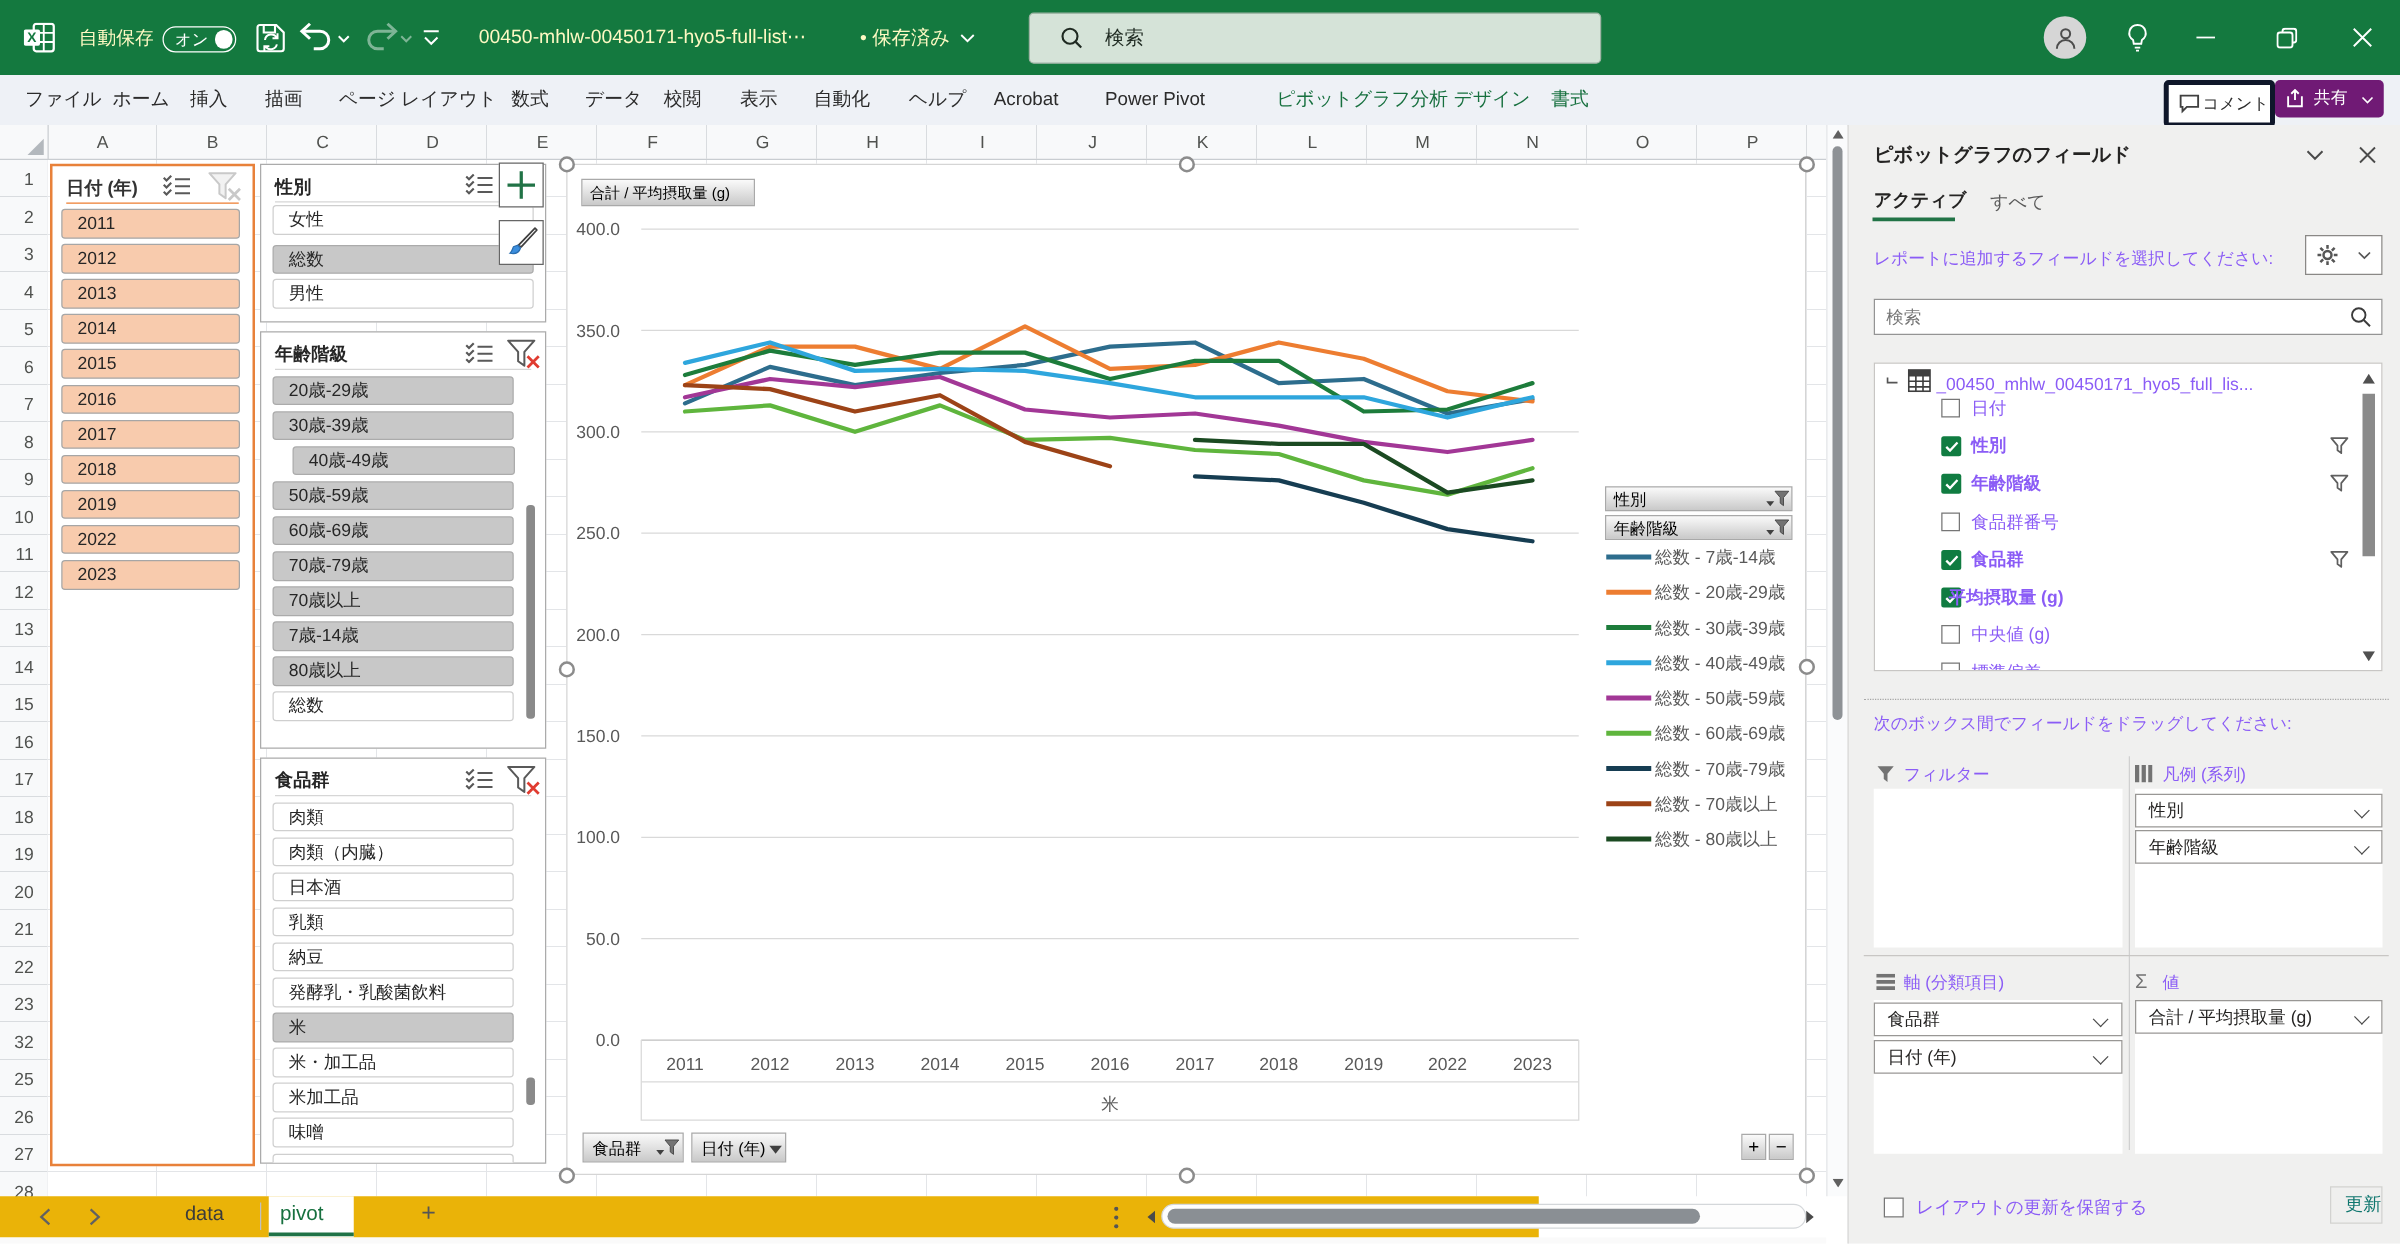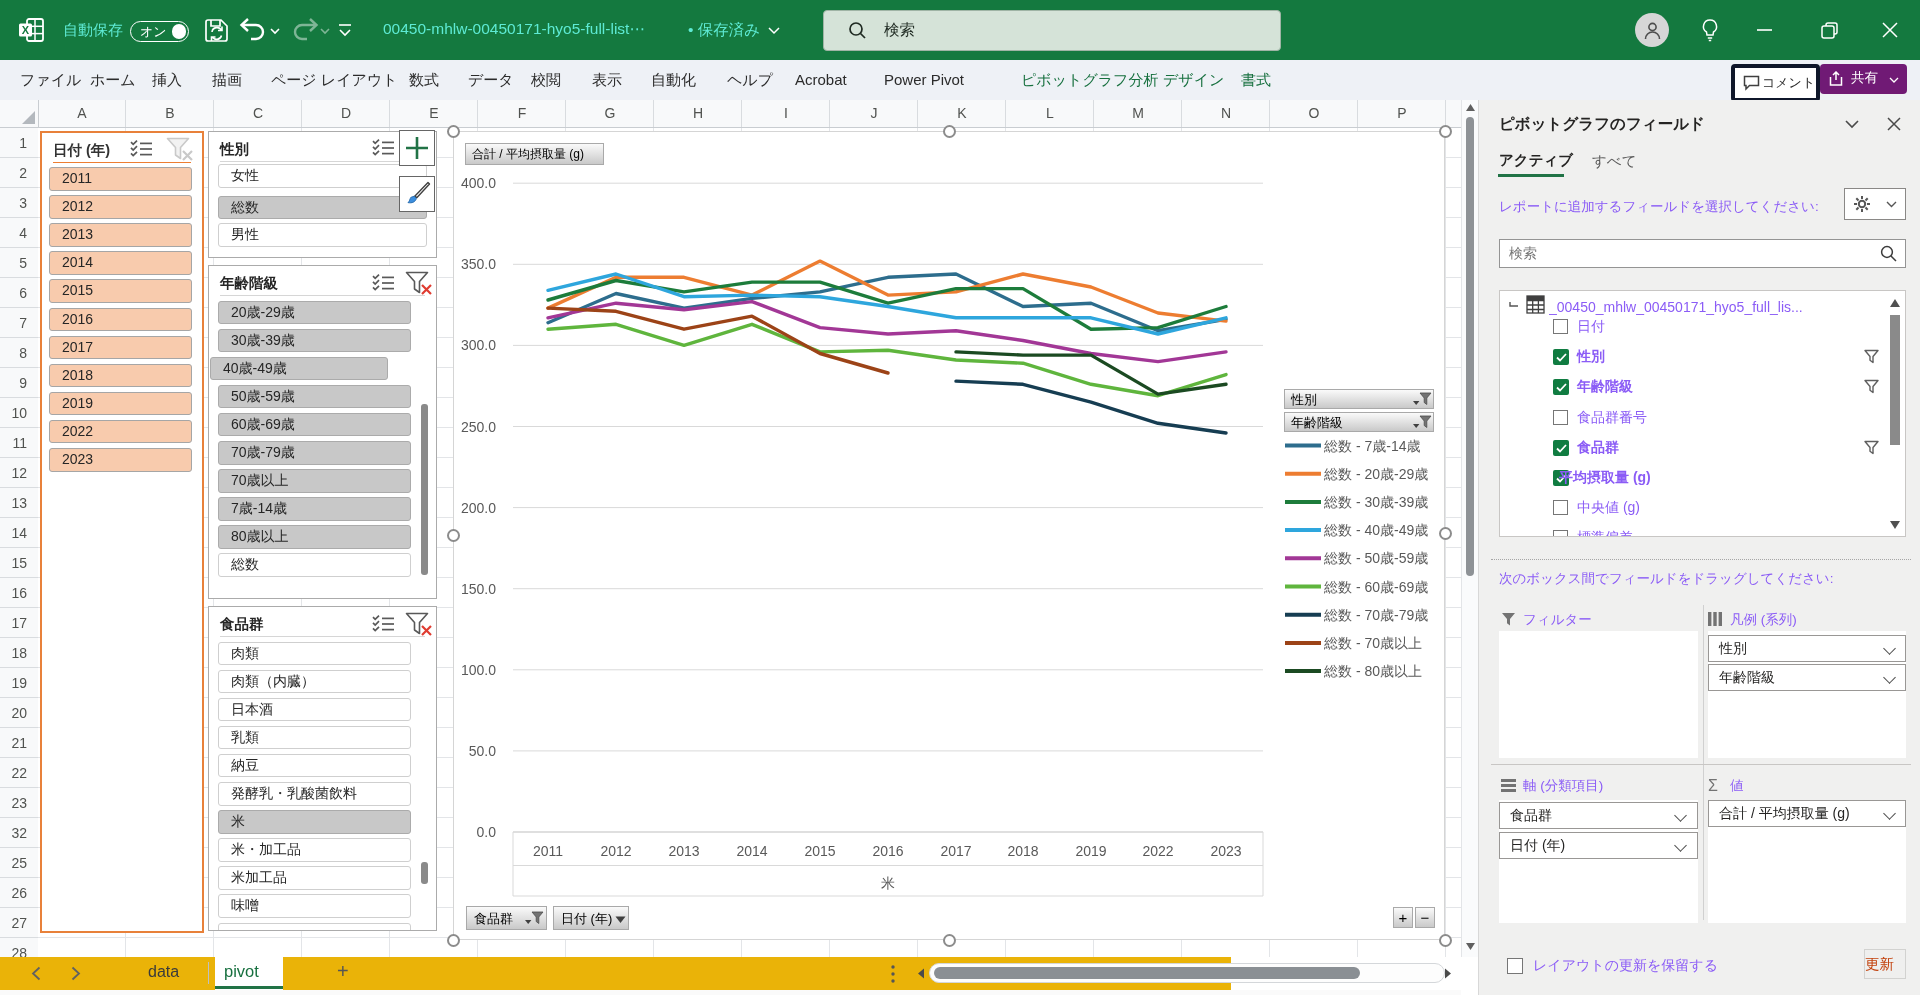--- a/index.html
+++ b/index.html
@@ -1,20 +1,20 @@
 <!DOCTYPE html>
 <html><head><meta charset="utf-8">
 <style>
 html,body{margin:0;padding:0;width:1920px;height:995px;overflow:hidden;
  font-family:"Liberation Sans",sans-serif;-webkit-font-smoothing:antialiased}
 .ab{position:absolute}
 #app{position:relative;width:1920px;height:995px;background:#fff}
 
 #title{left:0;top:0;width:1920px;height:60px;background:#14793f;color:#fff}
-#title .t{position:absolute;font-size:15px;color:#5eead4;white-space:nowrap}
+#title .t{position:absolute;font-size:15px;color:#fef9c3;white-space:nowrap}
 #menu{left:0;top:60px;width:1920px;height:40px;background:#eef1f6;border-bottom:1px solid #e2e5ea}
 #menu .m{position:absolute;top:0;height:40px;line-height:40px;font-size:15px;color:#2b2b2b;white-space:nowrap}
 #menu .g{color:#17703f}
 
 #grid{left:0;top:100px;width:1461px;height:857px;background:#fff}
 #colhead{position:absolute;left:38px;top:0;width:1423px;height:27px;background:#f8f9fa;
  border-bottom:1px solid #c9cdd1;
  background-image:repeating-linear-gradient(to right,transparent 0,transparent 87px,#d9dcdf 87px,#d9dcdf 88px)}
 #colhead span{position:absolute;top:0;width:88px;height:27px;line-height:27px;text-align:center;font-size:14px;color:#50524f}
 #rowhead{position:absolute;left:0;top:28px;width:38px;height:829px;background:#f8f9fa;border-right:1px solid #c9cdd1;
@@ -266,21 +266,21 @@
           <path d="M1 14.4 l2.2 2.2 L7 12.8"></path>
           <path d="M10 15.6 h12"></path>
         </g>
       </svg>
 <svg class="ab" style="left:196px;top:5px" width="28" height="24" viewBox="0 0 28 24">
         <path d="M1.5 1.5 h21 l-8 9 v11 l-5 -3.5 v-7.5 Z" fill="none" stroke="#595959" stroke-width="1.6" stroke-linejoin="round"></path>
         <path d="M17 14 l9 9 M26 14 l-9 9" stroke="#e03c31" stroke-width="2.2"></path>
       </svg>
 <div class="sl-item sl-sel" style="left:9px;top:34.5px;width:193px">20歳-29歳</div>
 <div class="sl-item sl-sel" style="left:9px;top:62.6px;width:193px">30歳-39歳</div>
-<div class="sl-item sl-sel" style="left:1px;top:90.7px;width:178px">40歳-49歳</div>
+<div class="sl-item sl-sel" style="left:25px;top:90.7px;width:178px">40歳-49歳</div>
 <div class="sl-item sl-sel" style="left:9px;top:118.8px;width:193px">50歳-59歳</div>
 <div class="sl-item sl-sel" style="left:9px;top:146.9px;width:193px">60歳-69歳</div>
 <div class="sl-item sl-sel" style="left:9px;top:175.0px;width:193px">70歳-79歳</div>
 <div class="sl-item sl-sel" style="left:9px;top:203.1px;width:193px">70歳以上</div>
 <div class="sl-item sl-sel" style="left:9px;top:231.2px;width:193px">7歳-14歳</div>
 <div class="sl-item sl-sel" style="left:9px;top:259.3px;width:193px">80歳以上</div>
 <div class="sl-item " style="left:9px;top:287.4px;width:193px">総数</div>
 <div class="ab" style="left:212px;top:138px;width:7px;height:171px;background:#8a8a8a;border-radius:3px"></div>
 </div>
 <div class="slicer" style="left:208px;top:606px;width:229px;height:325px">
@@ -550,21 +550,21 @@
 <div class="whitebox" style="left:20px;top:700px;width:199px;height:123px"></div>
 <div class="whitebox" style="left:229px;top:700px;width:198px;height:123px"></div>
 <div class="pitem" style="left:20px;top:702px;width:199px">食品群</div>
 <span class="chev" style="left:197px;top:711px"></span>
 <div class="pitem" style="left:20px;top:732px;width:199px">日付 (年)</div>
 <span class="chev" style="left:197px;top:741px"></span>
 <div class="pitem" style="left:229px;top:700px;width:198px">合計 / 平均摂取量 (g)</div>
 <span class="chev" style="left:406px;top:709px"></span>
 <div class="ab" style="left:28px;top:858px;width:16px;height:16px;background:#fff;border:1px solid #767676;box-sizing:border-box"></div>
 <div class="txt" style="left:54px;top:857px;font-size:14px">レイアウトの更新を保留する</div>
-<div class="ab" style="left:385px;top:849px;width:42px;height:30px;background:#efefee;border:1px solid #d2d2d0;box-sizing:border-box;color:#c2410c;font-size:14.5px;text-align:left;line-height:28px">更新</div>
+<div class="ab" style="left:385px;top:849px;width:42px;height:30px;background:#efefee;border:1px solid #d2d2d0;box-sizing:border-box;color:#0f766e;font-size:14.5px;text-align:right;line-height:28px">更新</div>
 </div>
 
 <div class="ab" id="tabbar">
 <svg class="ab" style="left:31px;top:9px" width="10" height="15" viewBox="0 0 10 15">
         <path d="M8.5 1.5 L2 7.5 L8.5 13.5" fill="none" stroke="#616161" stroke-width="1.8"></path>
       </svg>
 <svg class="ab" style="left:71px;top:9px" width="10" height="15" viewBox="0 0 10 15">
         <path d="M1.5 1.5 L8 7.5 L1.5 13.5" fill="none" stroke="#616161" stroke-width="1.8"></path>
       </svg>
 <div class="ab" style="left:148px;top:6px;font-size:16px;color:#3b3b3b">data</div>

